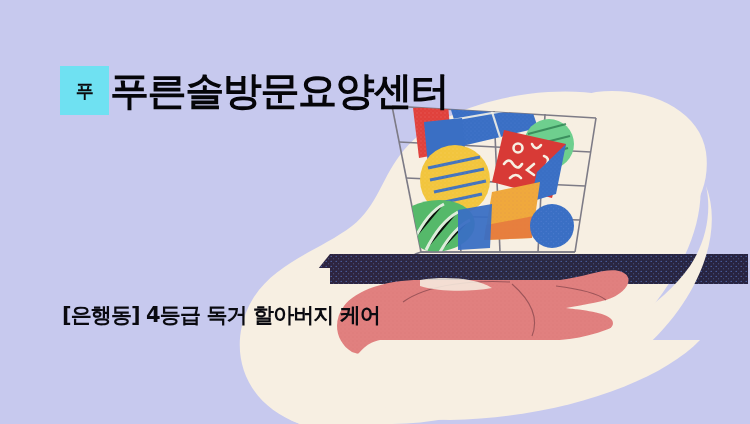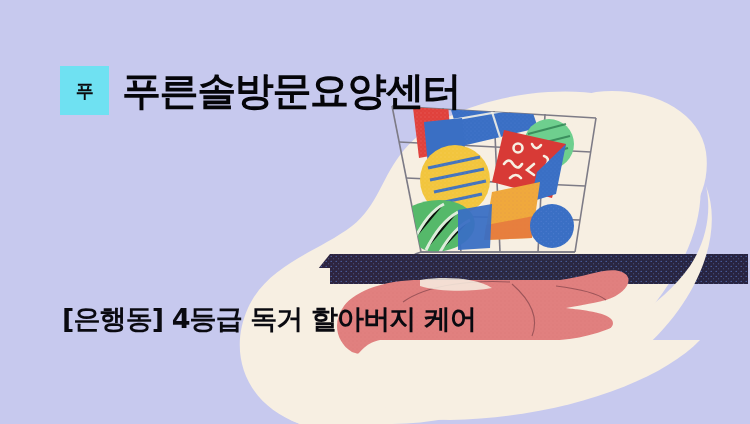--- a/index.html
+++ b/index.html
@@ -30,37 +30,37 @@
     width:49px;height:49px;
     background:#6fe1f2;
     display:flex;align-items:center;justify-content:center;
     flex:0 0 auto;
   }
   .logo-badge span{
     font-size:18px;font-weight:700;color:#0b0b0e;
     line-height:1;letter-spacing:-.5px;
   }
   .org-name{
-    margin-left:13px;
+    margin-left:1px;
     font-size:39px;
     font-weight:800;
     color:#050509;
     line-height:1;
     letter-spacing:-1.4px;
     white-space:nowrap;
   }
 
   
   .footer{
     position:absolute;
     left:62px;top:303px;
     z-index:6;
   }
   .job-title{
-    font-size:27px;
+    font-size:21px;
     font-weight:800;
     color:#0a0a10;
     line-height:1.15;
     letter-spacing:-.9px;
     white-space:nowrap;
   }
   .deadline{
     margin-top:12px;
     font-size:14px;
     font-weight:700;

